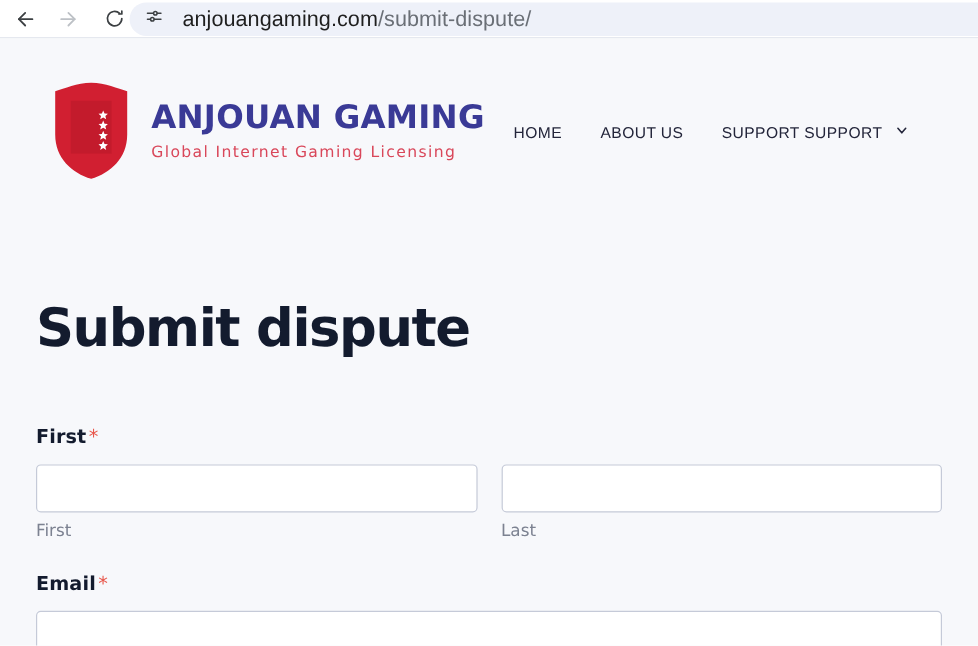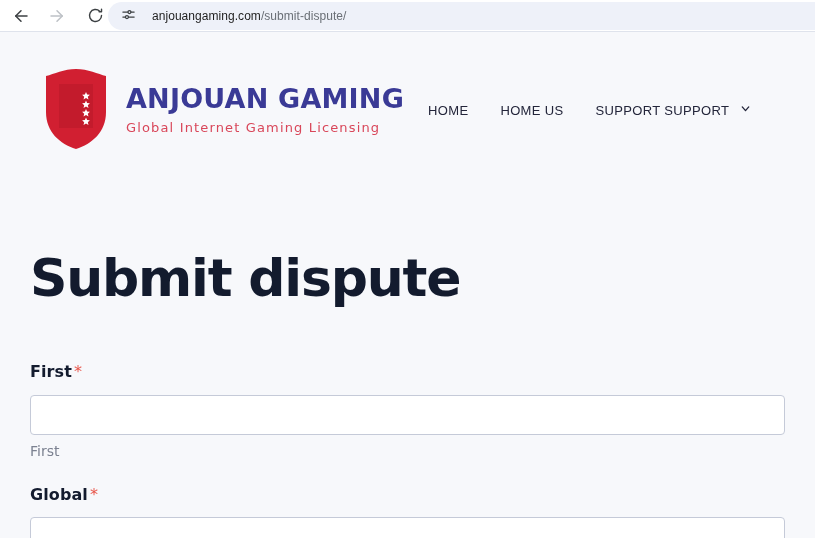--- a/index.html
+++ b/index.html
@@ -31,21 +31,21 @@
     background: #eef1f9;
     border-radius: 14px 0 0 14px;
     display: flex; align-items: center;
   }
   .site-info {
     width: 28px; height: 28px; margin-left: 6px;
     display: flex; align-items: center; justify-content: center;
     border-radius: 50%;
   }
   .url-text {
-    font-size: 12px;
+    font-size: 18px;
     color: #1f1f1f;
     margin-left: 10px;
     letter-spacing: 0.05px;
     white-space: nowrap;
   }
   .url-text .url-path { color: #6a6f76; }
 
   
   .chrome-sep {
     position: absolute; top: 31px; left: 0;
@@ -102,21 +102,21 @@
     letter-spacing: 0.35px;
     white-space: nowrap;
     margin-right: 32px;
     display: flex; align-items: center; gap: 10px;
   }
   .chev { display: inline-block; }
 
   
   .content { padding: 0 30px; }
   .page-title {
-    font-size: 52px;
+    font-size: 44px;
     font-weight: bold;
     color: #131b2e;
     letter-spacing: -1.2px;
     line-height: 1;
     margin: 60px 0 0 0;
     font-family: "DejaVu Sans", sans-serif;
   }
 
   .form { margin-top: 58px; }
   .field-label {
@@ -228,21 +228,21 @@
         <div class="brand-tagline">Global Internet Gaming Licensing</div>
       </div>
     </div>
 
     <nav class="main-nav">
       <div class="nav-row">
         <a class="nav-item">
           <span>HOME</span>
         </a>
         <a class="nav-item">
-          <span>HOME US</span>
+          <span>ABOUT US</span>
         </a>
         <a class="nav-item">
           <span>SUPPORT SUPPORT</span>
           <span class="chev">
             <svg width="13" height="13" viewBox="0 0 24 24" fill="none" stroke="#23253a" stroke-width="2.4" stroke-linecap="round" stroke-linejoin="round">
               <polyline points="6 9 12 16 18 9"></polyline>
             </svg>
           </span>
         </a>
       </div>
@@ -256,25 +256,29 @@
 
       <div class="field-group">
         <div class="field-label">
           <span>First</span><span class="req">*</span>
         </div>
         <div class="name-row">
           <div class="name-col">
             <input class="text-input" type="text" value="" placeholder="" style="">
             <span class="sub-label">First</span>
           </div>
+          <div class="name-col">
+            <input class="text-input" type="text" value="" placeholder="" style="">
+            <span class="sub-label">Last</span>
+          </div>
         </div>
       </div>
 
       <div class="email-block">
         <div class="field-label">
-          <span>Global</span><span class="req">*</span>
+          <span>Email</span><span class="req">*</span>
         </div>
         <input class="text-input" type="email" value="" placeholder="" style="">
       </div>
 
     </form>
   </div>
 </div>
 
 </body></html>

